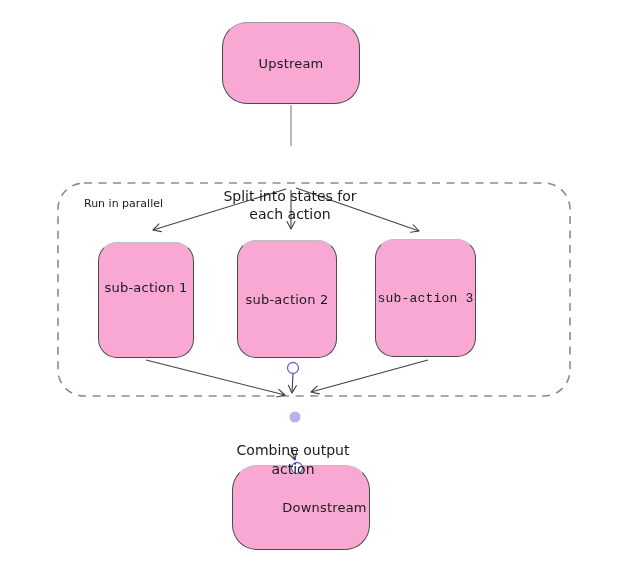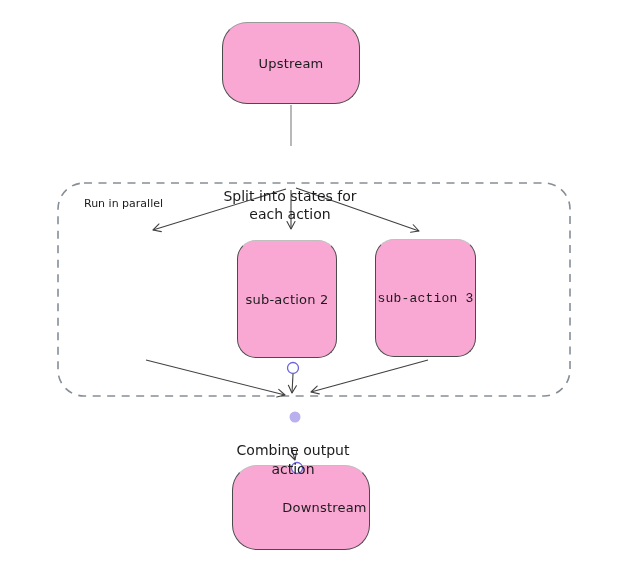--- a/index.html
+++ b/index.html
@@ -71,20 +71,23 @@
   .layer-boxes { z-index: 1; }
 </style>
 </head>
 <body>
 
 <div class="canvas">
 
   <div class="node node--upstream layer-boxes">
     <span class="node-label">Upstream</span>
   </div>
+  <div class="node node--sub1 layer-boxes">
+    <span class="node-label">sub-action 1</span>
+  </div>
   <div class="node node--sub2 layer-boxes">
     <span class="node-label">sub-action 2</span>
   </div>
   <div class="node node--sub3 layer-boxes">
     <span class="node-label">sub-action 3</span>
   </div>
   <div class="node node--downstream layer-boxes">
     <span class="node-label">Downstream</span>
   </div>
 

